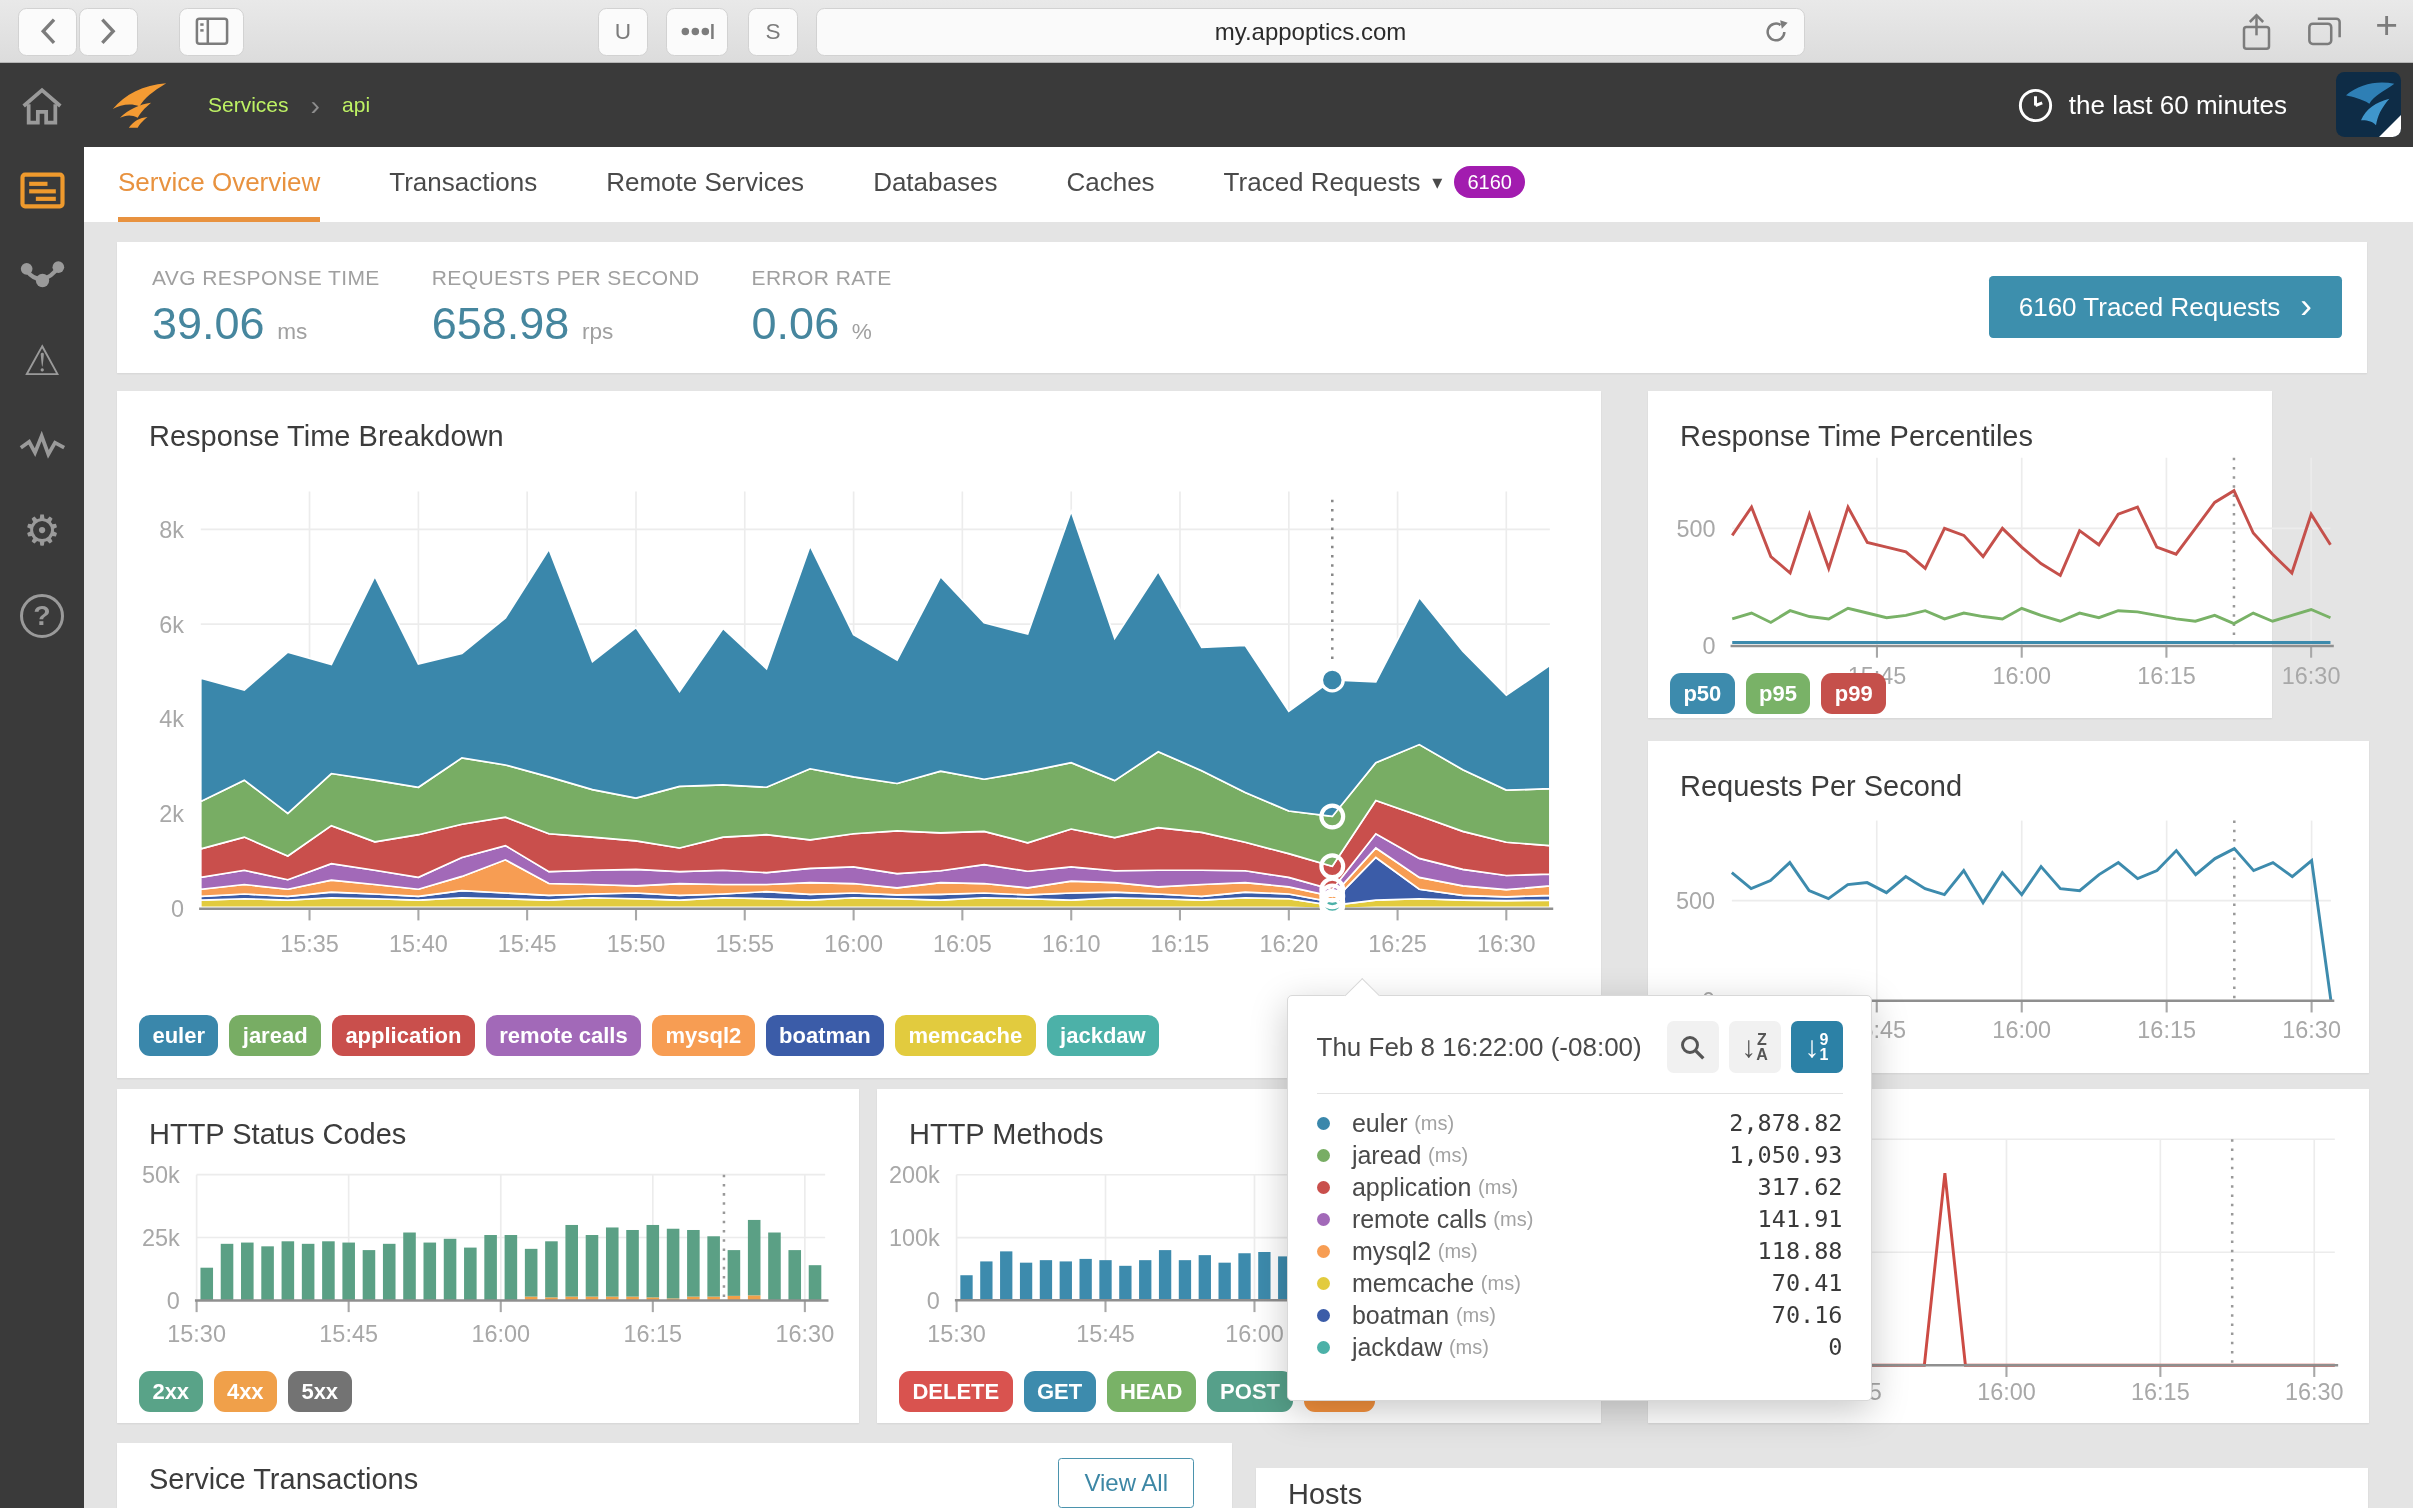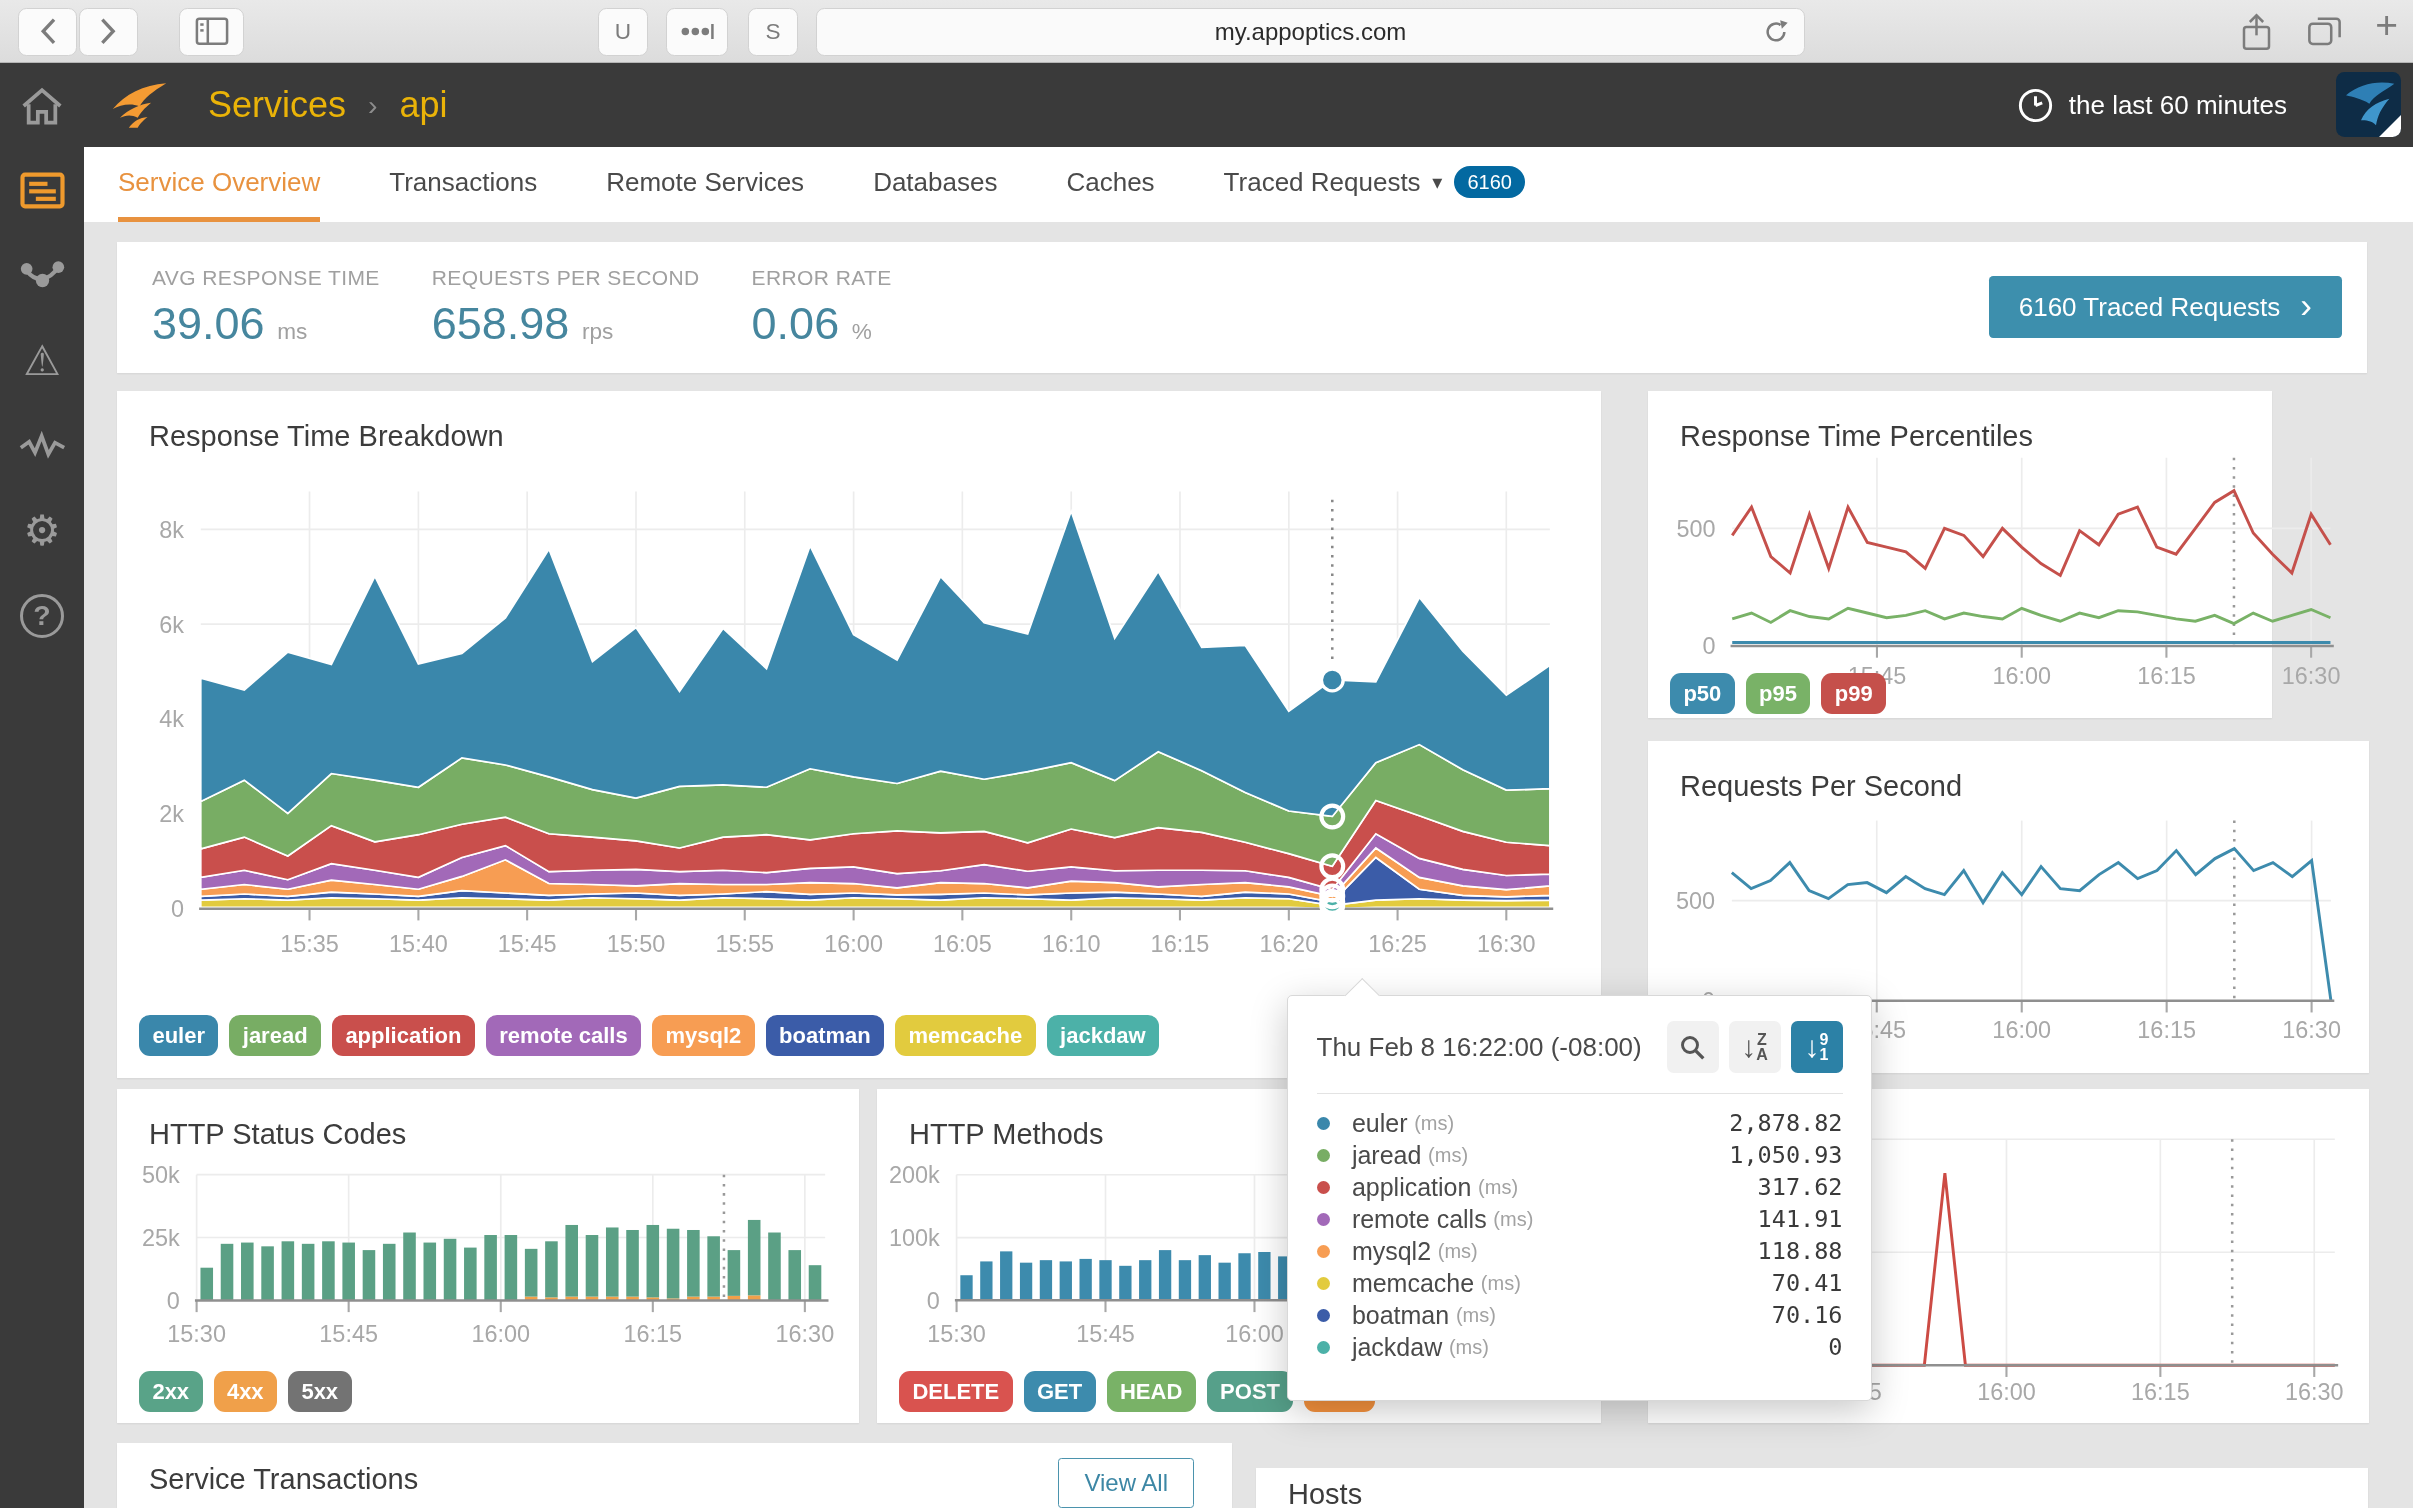--- a/index.html
+++ b/index.html
@@ -10,38 +10,38 @@
   .chrome { position:absolute; left:0; top:0; width:2413px; height:63px; background:linear-gradient(#e9e9e9,#dcdcdc); border-bottom:0.8px solid #b5b5b5; z-index:60; }
   .chrome-btn { position:absolute; top:7.5px; height:48px; background:#fbfbfb; border:0.8px solid #d2d2d2; border-radius:8.4px; display:flex; align-items:center; justify-content:center; color:#7c7c7c; font-size:25px; }
   .urlbar { position:absolute; left:816px; top:7.5px; width:989px; height:48px; background:#fafafa; border:0.8px solid #d2d2d2; border-radius:8.4px; display:flex; align-items:center; justify-content:center; color:#2b2b2b; font-size:24px; }
   .urlbar .reload { position:absolute; right:13.4px; top:8.4px; }
   .chrome-right-icon { position:absolute; top:11.7px; color:#7c7c7c; }
 
   
   .appheader { position:absolute; left:0; top:63px; width:2413px; height:84px; background:#3a3a3a; z-index:20; }
   .logo { position:absolute; left:111px; top:18.4px; }
   .crumbs { position:absolute; left:208px; top:0; height:84px; display:flex; align-items:center; gap:22px; }
-  .crumb { color:#eab308; font-size:36px; }
+  .crumb { color:#bef264; font-size:21px; }
   .crumb-sep { color:#8d8d8d; font-size:28.5px; }
   .timerange { position:absolute; right:126px; top:0; height:84px; display:flex; align-items:center; gap:15px; color:#fff; font-size:26px; }
   .avatar { position:absolute; right:11.7px; top:9.2px; width:65px; height:65px; background:#0e2c46; border-radius:8.4px; overflow:hidden; }
   .avatar .corner { position:absolute; right:0; bottom:0; width:0; height:0; border-style:solid; border-width:0 0 22px 22px; border-color:transparent transparent #ffffff transparent; }
 
   
   .sidebar { position:absolute; left:0; top:63px; width:84px; height:1446px; background:#3a3a3a; z-index:30; }
   .side-item { width:84px; height:85px; display:flex; align-items:center; justify-content:center; color:#9a9a9a; }
   .side-item.glyph { font-size:42px; }
   .help-circle { width:44px; height:44px; border:3.4px solid #9a9a9a; border-radius:50%; display:flex; align-items:center; justify-content:center; font-size:28.5px; font-weight:bold; color:#9a9a9a; }
 
   
   .tabbar { position:absolute; left:84px; top:147px; width:2330px; height:75px; background:#ffffff; display:flex; align-items:stretch; padding-left:34px; gap:69px; z-index:10; }
   .tab { display:flex; align-items:center; font-size:26px; color:#4a4a4a; border-bottom:5px solid transparent; gap:11.7px; cursor:pointer; }
   .tab.active { color:#e8923f; border-bottom-color:#e8923f; }
   .tab .caret { font-size:20px; color:#4a4a4a; }
-  .tab .badge-count { background:#0369a1; color:#fff; font-size:20px; border-radius:17px; padding:4.2px 13.4px; }
+  .tab .badge-count { background:#a21caf; color:#fff; font-size:20px; border-radius:17px; padding:4.2px 13.4px; }
 
   
   .panel { position:absolute; background:#ffffff; box-shadow:0 0.8px 1.7px rgba(0,0,0,.07); }
   .panel h2 { margin:0; position:absolute; left:32px; top:28.5px; font-size:29px; font-weight:400; color:#3c3c3c; }
   svg text { font-family:"Liberation Sans", sans-serif; }
 
   .kpis { left:117px; top:242px; width:2250px; height:131px; }
   .kpi-row { display:flex; gap:52px; padding:23.5px 0 0 35px; }
   .kpi .lbl { font-size:21px; color:#a0a0a0; letter-spacing:0.4px; }
   .kpi .val { font-size:45px; color:#46869e; margin-top:8.4px; }

